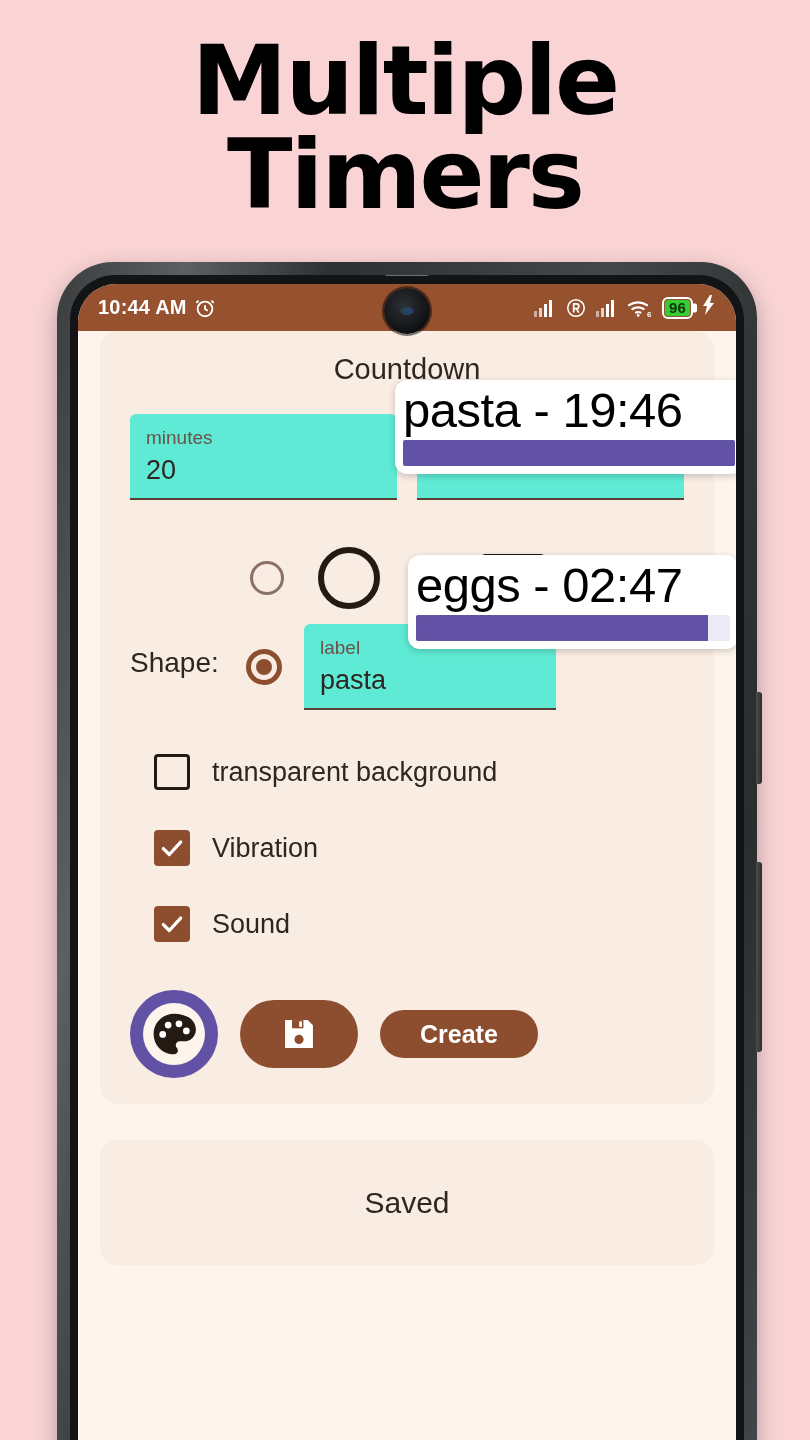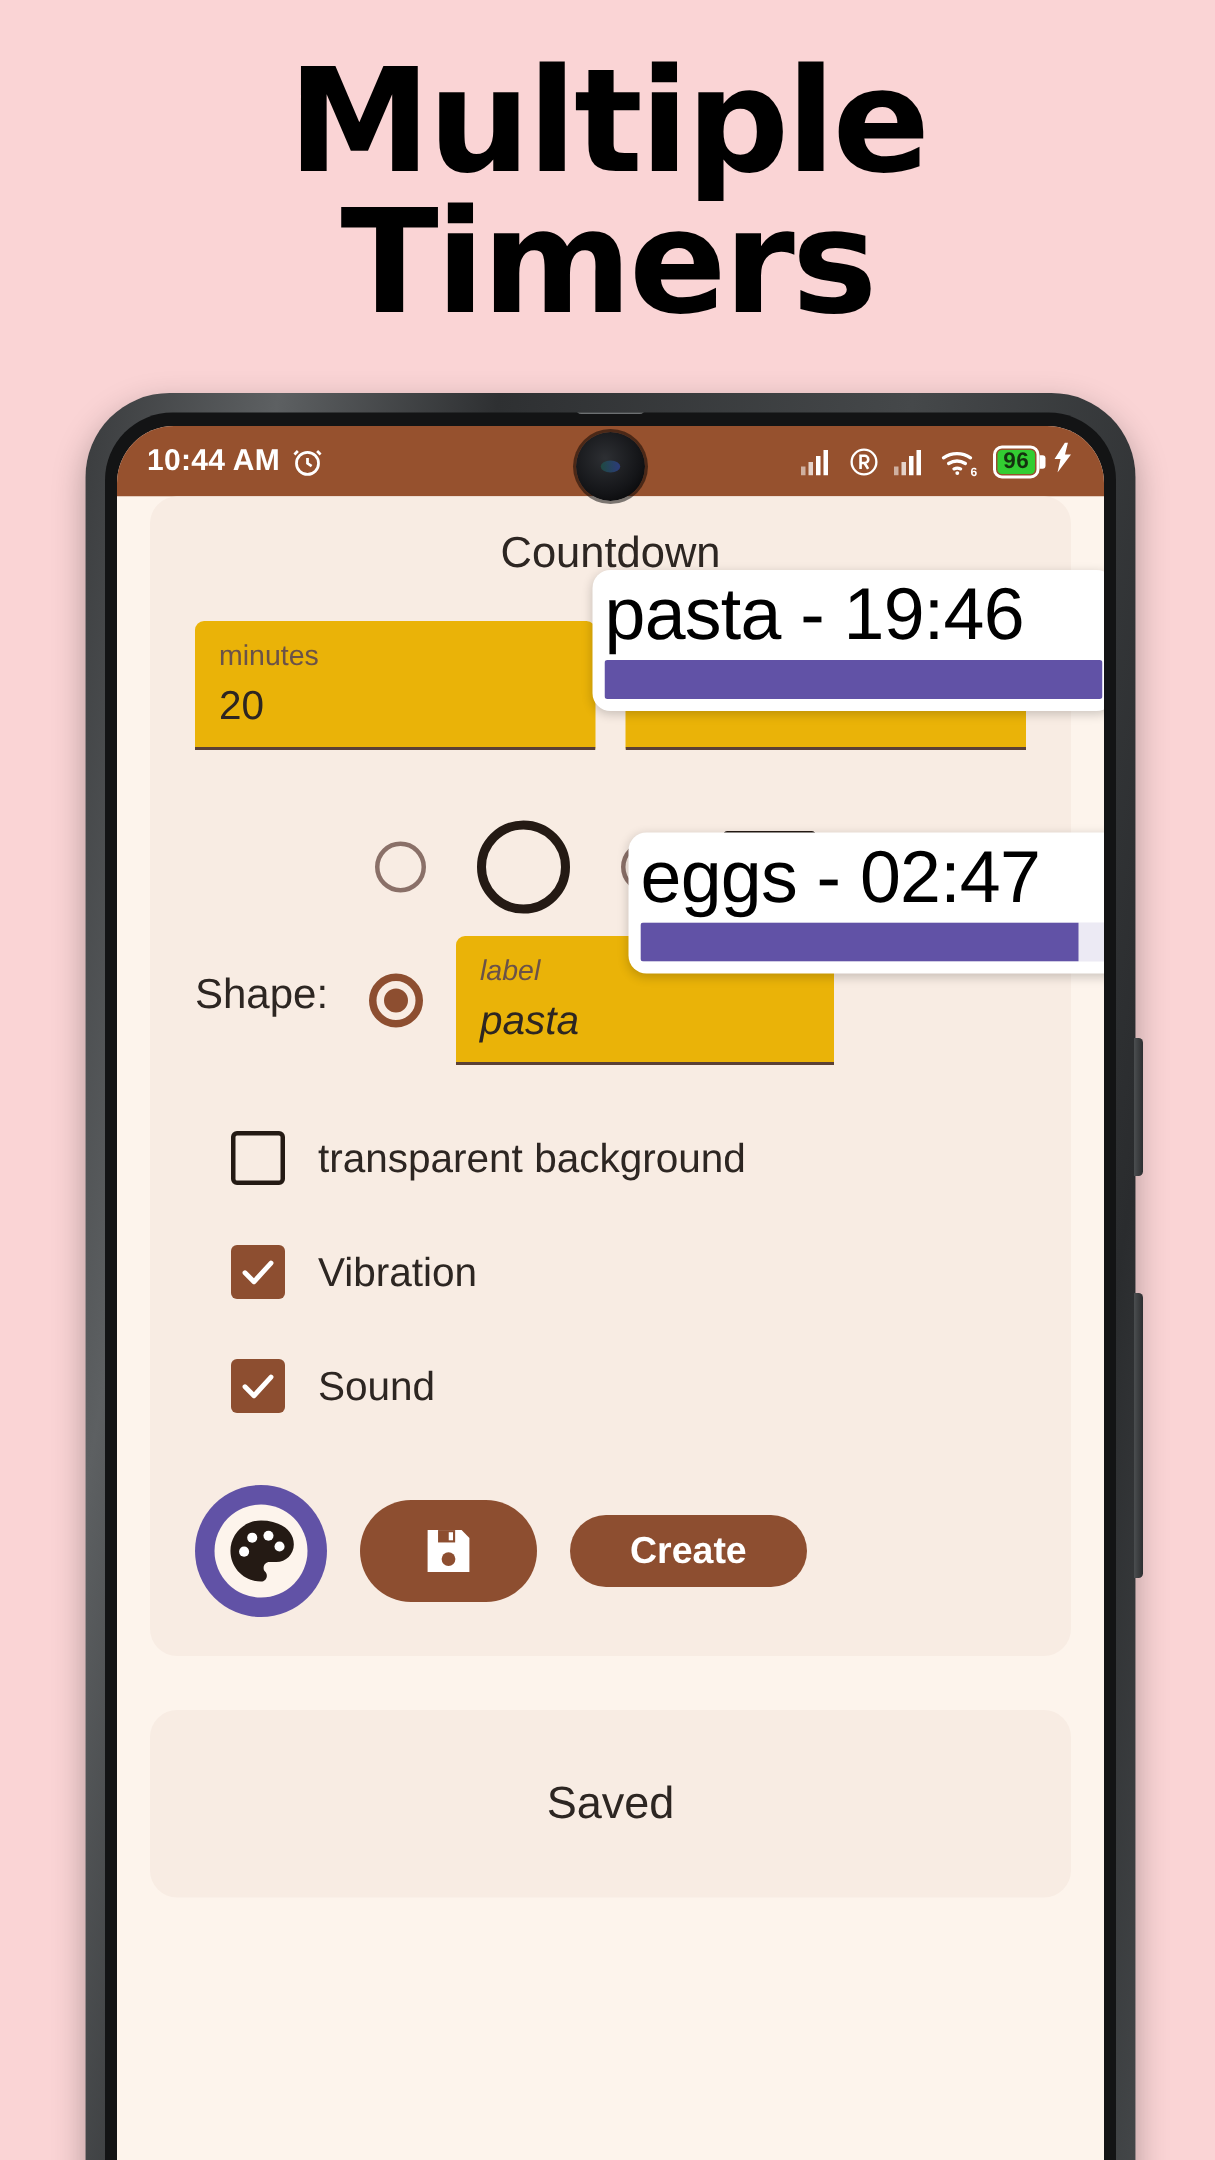--- a/index.html
+++ b/index.html
@@ -122,21 +122,21 @@
     margin:0 22px;
   }
   #countdown-card { padding:22px 22px 26px 22px; }
   #section-countdown-title {
     text-align:center; font-size:29px; color:#2d2622; margin-bottom:28px;
   }
 
   .field-row { display:flex; gap:20px; padding:0 8px; }
   .text-field {
     flex:1;
-    background:#eab308;
+    background:#5eead4;
     border-radius:6px 6px 0 0;
     border-bottom:2px solid #5a4036;
     padding:13px 16px 10px 16px;
     min-height:86px;
   }
   .field-label { font-size:19px; color:#6a5249; margin-bottom:6px; }
   .field-value { font-size:27px; color:#2d2622; }
 
   #shape-row {
     display:flex; align-items:center;
@@ -146,21 +146,21 @@
   #shape-label { font-size:28px; color:#2d2622; width:106px; padding-top:78px; }
   #shape-options { flex:1; }
   #shape-glyph-row {
     display:flex; align-items:center; gap:34px;
     padding-left:14px; height:80px;
   }
   .glyph-circle-sm { width:34px; height:34px; border:3px solid #8a7068; border-radius:50%; }
   .glyph-circle-lg { width:62px; height:62px; border:6px solid #241a14; border-radius:50%; }
   .glyph-rect { width:62px; height:48px; border:7px solid #241a14; border-radius:3px; }
 
-  #shape-selected-row { display:flex; align-items:center; gap:22px; padding-left:10px; margin-top:6px;font-style:italic; }
+  #shape-selected-row { display:flex; align-items:center; gap:22px; padding-left:10px; margin-top:6px; }
   .radio-on {
     width:36px; height:36px; border:5px solid #8d4e30; border-radius:50%;
     display:flex; align-items:center; justify-content:center; flex:none;
   }
   .radio-on::after { content:""; width:16px; height:16px; border-radius:50%; background:#8d4e30; }
   #label-field { flex:1; max-width:252px; }
 
   .check-row { display:flex; align-items:center; gap:22px; padding-left:32px; }
   #checkbox-list { margin-top:40px; display:flex; flex-direction:column; gap:40px; }
   .checkbox {
@@ -214,21 +214,21 @@
     font-size:49px; color:#000; line-height:1.02; white-space:nowrap;
     letter-spacing:-0.5px;
   }
   .overlay-track {
     margin-top:4px; height:26px; background:#eceaf4; border-radius:2px;
     overflow:hidden;
   }
   .overlay-fill { height:100%; background:#6152a6; }
 
   #overlay-timer-pasta { left:317px; top:96px; width:348px; }
-  #overlay-timer-eggs  { left:341px; top:271px; width:330px; }
+  #overlay-timer-eggs  { left:330px; top:271px; width:330px; }
 </style>
 </head>
 <body>
 
 <div id="promo-heading">
   <span class="line">Multiple</span>
   <span class="line">Timers</span>
 </div>
 
 <div id="phone-frame">

